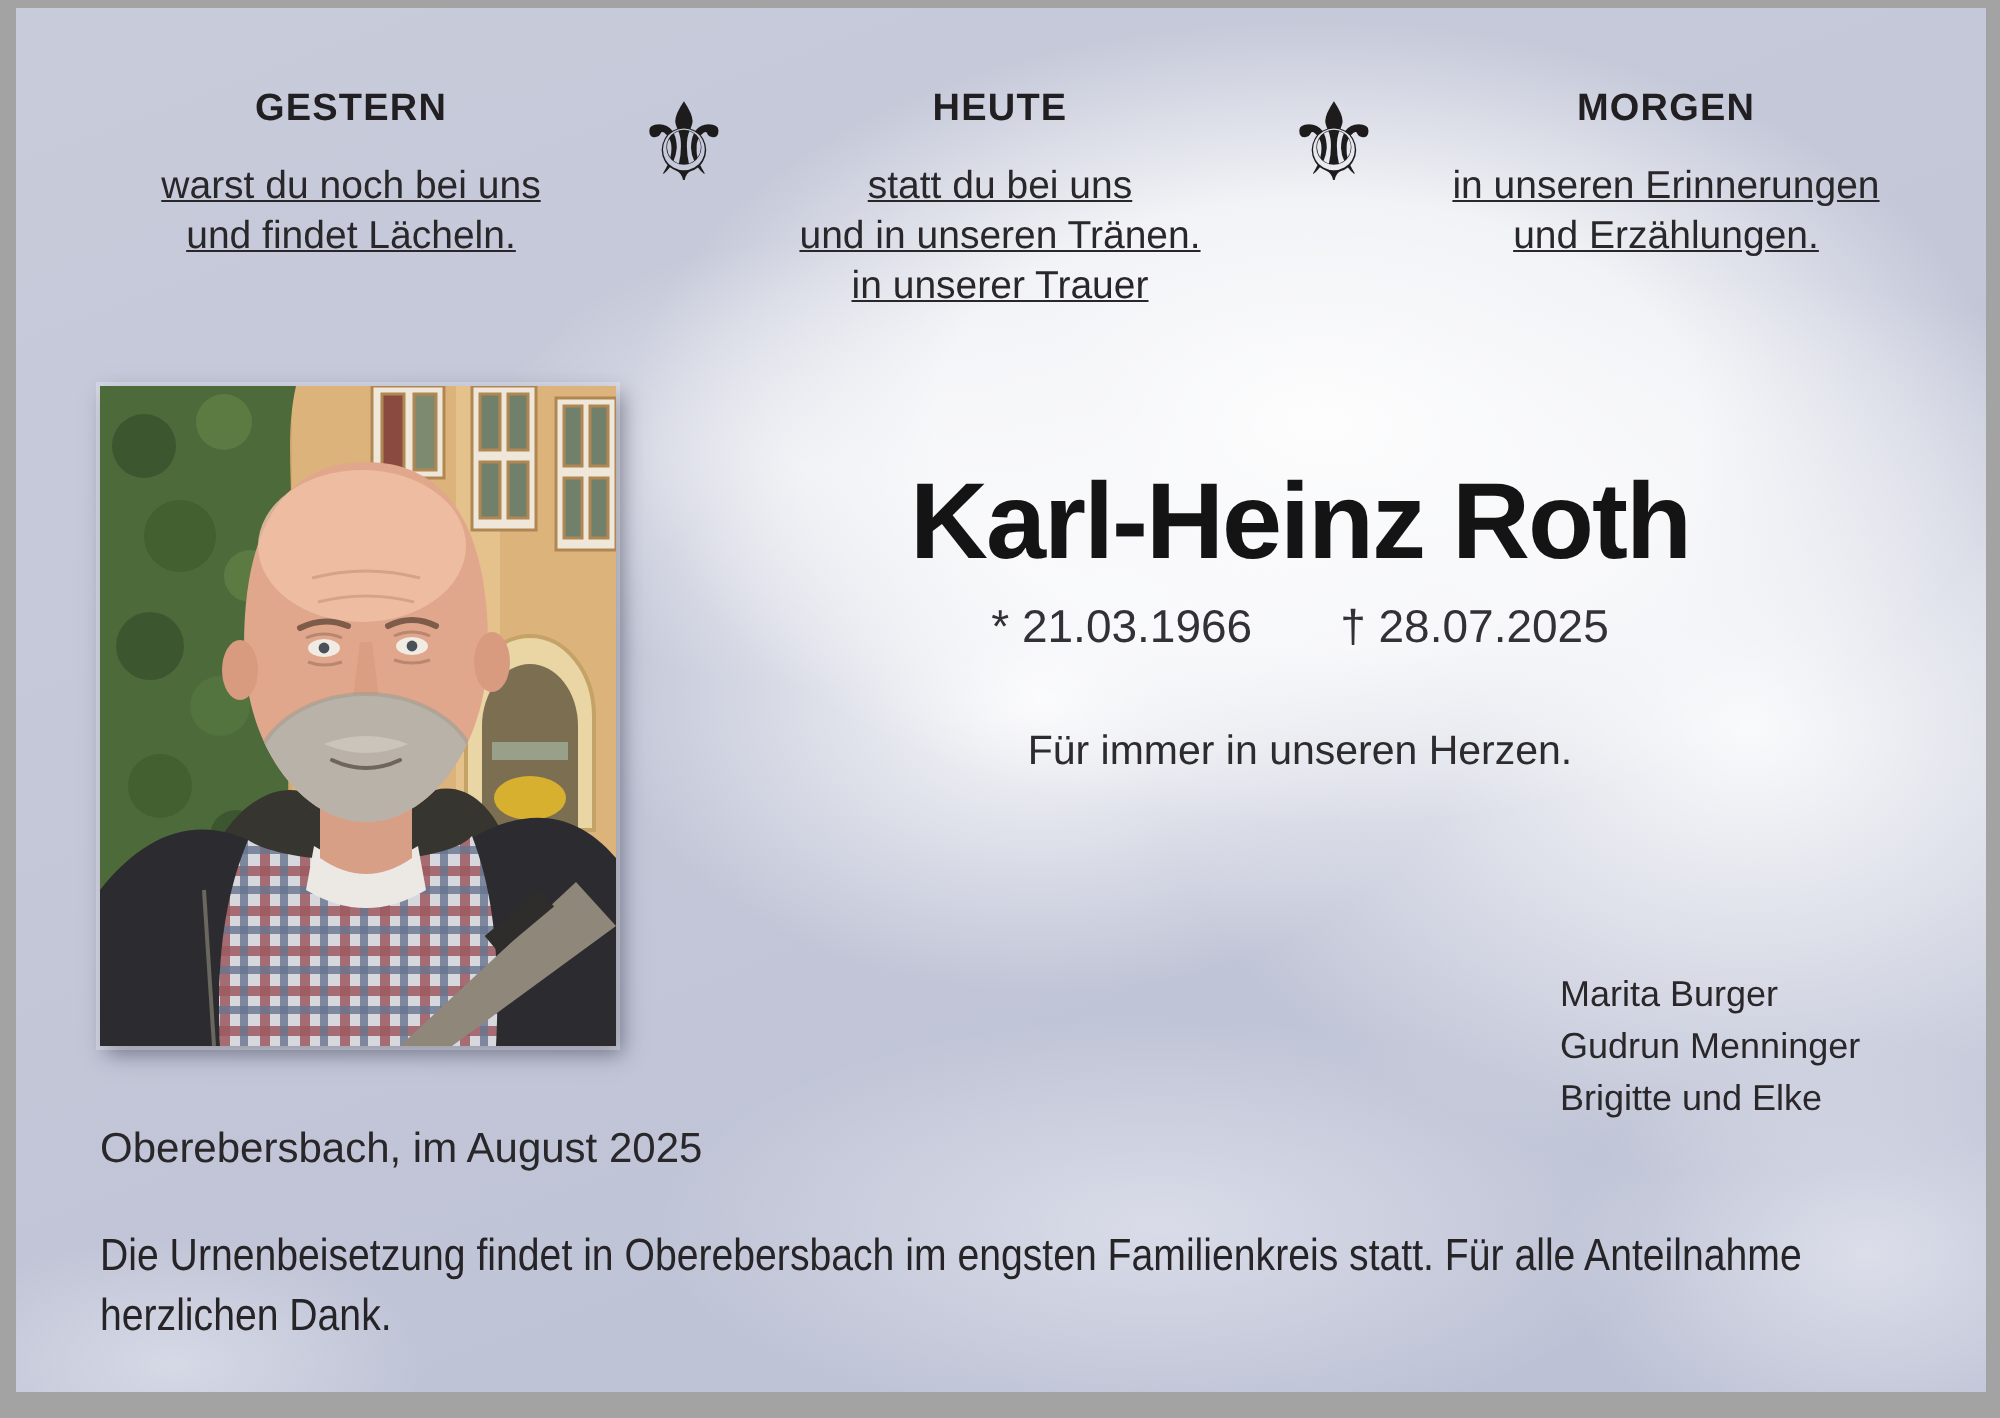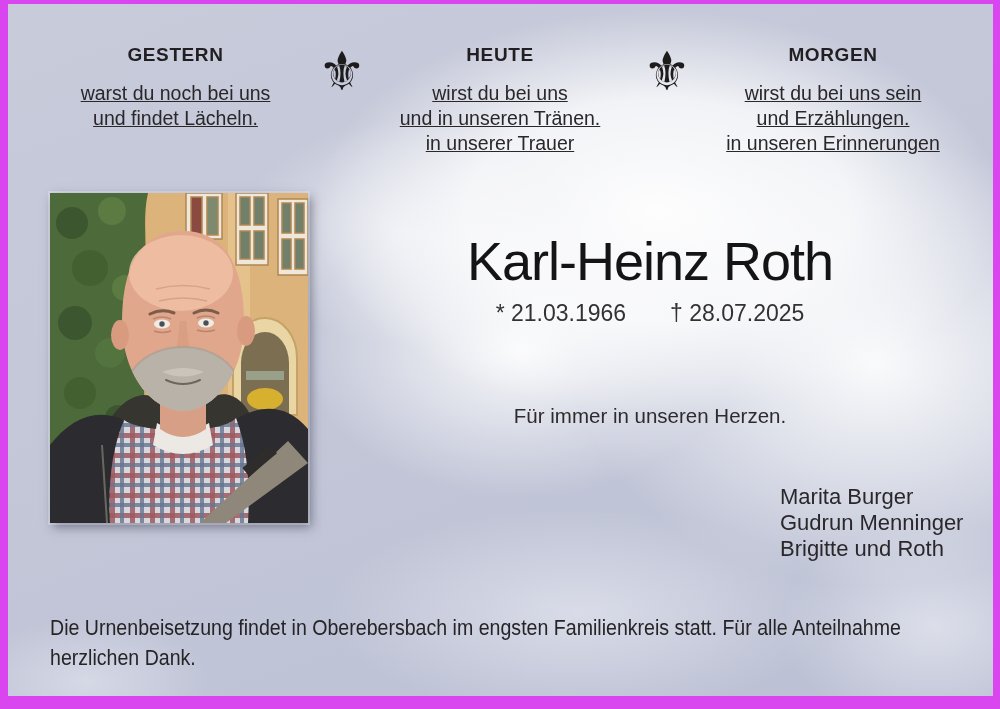--- a/index.html
+++ b/index.html
@@ -1,20 +1,20 @@
 <!DOCTYPE html>
 <html><head>
 <meta charset="utf-8">
 <style>
   html,body{margin:0;padding:0;}
   body{
     width:1000px;height:709px;position:relative;overflow:hidden;
     font-family:"Liberation Sans",sans-serif;background:#000;
   }
-  .frame{position:absolute;inset:0;background:#d946ef;}
+  .frame{position:absolute;inset:0;background:#a3a3a3;}
   .sky{
     position:absolute;left:8px;top:4px;right:7px;bottom:13px;
     background:
       radial-gradient(ellipse 480px 280px at 66% 30%, rgba(255,255,255,0.97) 0%, rgba(255,255,255,0.78) 40%, rgba(255,255,255,0) 72%),
       radial-gradient(ellipse 430px 320px at 88% 52%, rgba(255,255,255,0.92) 0%, rgba(255,255,255,0) 70%),
       radial-gradient(ellipse 310px 210px at 52% 50%, rgba(255,255,255,0.9) 0%, rgba(255,255,255,0) 70%),
       radial-gradient(ellipse 230px 160px at 40% 33%, rgba(255,255,255,0.6) 0%, rgba(255,255,255,0) 70%),
       radial-gradient(ellipse 360px 150px at 58% 88%, rgba(244,245,250,0.5) 0%, rgba(255,255,255,0) 70%),
       radial-gradient(ellipse 220px 150px at 94% 90%, rgba(246,247,251,0.55) 0%, rgba(255,255,255,0) 70%),
       radial-gradient(ellipse 180px 90px at 8% 98%, rgba(240,242,248,0.45) 0%, rgba(255,255,255,0) 70%),
@@ -25,25 +25,25 @@
   .col-line{font-size:19.5px;line-height:25px;text-decoration:underline;}
   .fleur{position:absolute;width:60px;text-align:center;font-family:"DejaVu Sans",sans-serif;
          font-size:54px;line-height:54px;color:#1d1b1c;}
   .photo{
     position:absolute;left:42px;top:189px;width:258px;height:330px;margin:0;
     box-shadow:0 0 0 2px rgba(255,255,255,0.25), 3px 4px 10px rgba(40,40,60,0.5);
     background:#888;
   }
   .photo svg{display:block;width:100%;height:100%;}
   .name-block{position:absolute;left:392px;top:228px;width:500px;text-align:center;}
-  .deceased-name{font-size:54px;letter-spacing:-1px;color:#141414;font-weight:normal;line-height:58px;}
+  .deceased-name{font-size:54px;letter-spacing:-1px;color:#141414;font-weight:bold;line-height:58px;}
   .dates{position:absolute;left:392px;top:296px;width:500px;display:flex;justify-content:center;gap:44px;
          font-size:23px;color:#333135;}
-  .motto{position:absolute;left:392px;top:360px;width:500px;text-align:center;font-size:20.5px;color:#2d2b2e;margin-top:40px;}
-  .mourners{position:absolute;left:772px;top:480px;font-size:22px;line-height:26px;color:#29272a;}
+  .motto{position:absolute;left:392px;top:360px;width:500px;text-align:center;font-size:20.5px;color:#2d2b2e;}
+  .mourners{position:absolute;left:772px;top:480px;font-size:18px;line-height:26px;color:#29272a;}
   .place-date{position:absolute;left:42px;top:559px;font-size:21px;color:#29272a;}
   .notice{position:absolute;left:42px;top:609px;width:1030px;transform:scaleX(0.87);transform-origin:0 0;
           font-size:22.5px;line-height:30px;color:#262427;}
   .notice-line{white-space:nowrap;}
 </style>
 </head>
 <body>
 
 <div class="frame">
   <div class="sky">
@@ -51,32 +51,31 @@
     <div class="col" style="left:10px;top:40px;width:315px;">
       <div class="col-heading">GESTERN</div>
       <div class="col-line">warst du noch bei uns</div>
       <div class="col-line">und findet Lächeln.</div>
     </div>
 
     <div class="fleur" style="left:304px;top:41px;">⚜</div>
 
     <div class="col" style="left:332px;top:40px;width:320px;">
       <div class="col-heading">HEUTE</div>
-      <div class="col-line">wirst du bei uns</div>
+      <div class="col-line">statt du bei uns</div>
       <div class="col-line">und in unseren Tränen.</div>
       <div class="col-line">in unserer Trauer</div>
     </div>
 
     <div class="fleur" style="left:629px;top:41px;">⚜</div>
 
     <div class="col" style="left:675px;top:40px;width:300px;">
       <div class="col-heading">MORGEN</div>
-      <div class="col-line">wirst du bei uns sein</div>
+      <div class="col-line">in unseren Erinnerungen</div>
       <div class="col-line">und Erzählungen.</div>
-      <div class="col-line">in unseren Erinnerungen</div>
     </div>
 
     <figure class="photo">
       <svg viewBox="0 0 258 330" preserveAspectRatio="none">
         <defs>
           <clipPath id="headclip">
             <path d="M72 130 C72 60 100 38 133 38 C166 38 194 60 194 130 C194 180 165 218 133 218 C101 218 72 180 72 130 Z"></path>
           </clipPath>
           <pattern id="plaid" width="20" height="20" patternUnits="userSpaceOnUse">
             <rect width="20" height="20" fill="#d6d8dd"></rect>
@@ -185,23 +184,24 @@
     <div class="dates">
       <span>* 21.03.1966</span>
       <span>† 28.07.2025</span>
     </div>
 
     <div class="motto">Für immer in unseren Herzen.</div>
 
     <div class="mourners">
       <div>Marita Burger</div>
       <div>Gudrun Menninger</div>
-      <div>Brigitte und Roth</div>
-    </div>
-
+      <div>Brigitte und Elke</div>
+    </div>
+
+    <div class="place-date">Oberebersbach, im August 2025</div>
 
     <div class="notice">
       <div class="notice-line">Die Urnenbeisetzung findet in Oberebersbach im engsten Familienkreis statt. Für alle Anteilnahme</div>
       <div class="notice-line">herzlichen Dank.</div>
     </div>
 
   </div>
 </div>
 
 </body></html>

